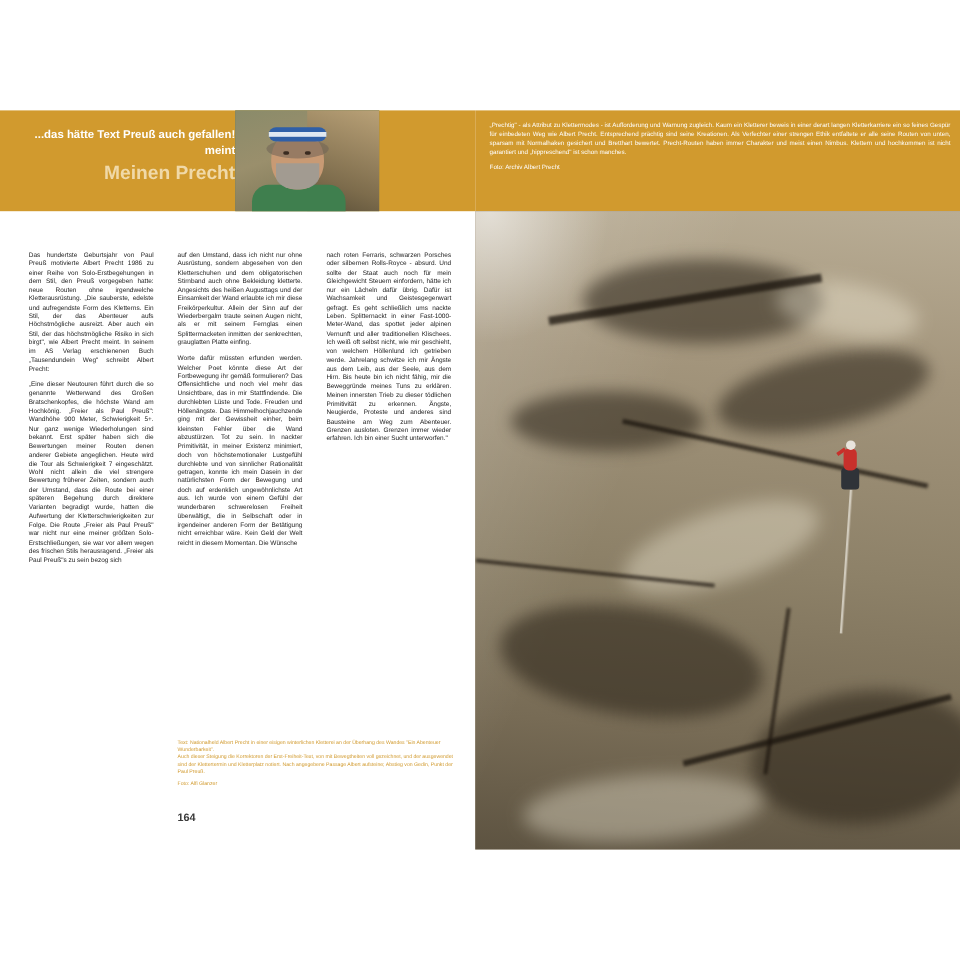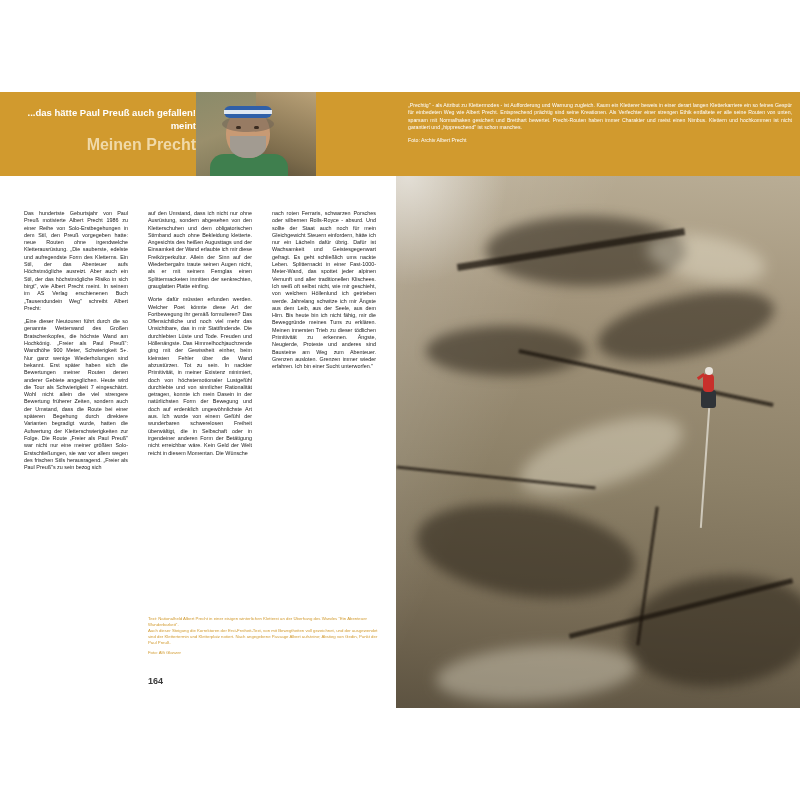--- a/index.html
+++ b/index.html
@@ -89,21 +89,21 @@
 </head>
 <body>
 
 <div class="page">
 
   <div class="spread">
 
     <div class="left-page">
 
       <div class="ocher-band">
-        <div class="kicker">...das hätte Paul Preuß auch gefallen! meint</div>
+        <div class="kicker">...das hätte Text Preuß auch gefallen! meint</div>
         <div class="name">Meinen Precht</div>
 
         <div class="portrait">
           <div class="sky"></div>
           <div class="rock"></div>
           <div class="shirt"></div>
           <div class="head"></div>
           <div class="hair"></div>
           <div class="beard"></div>
           <div class="eye1"></div>

